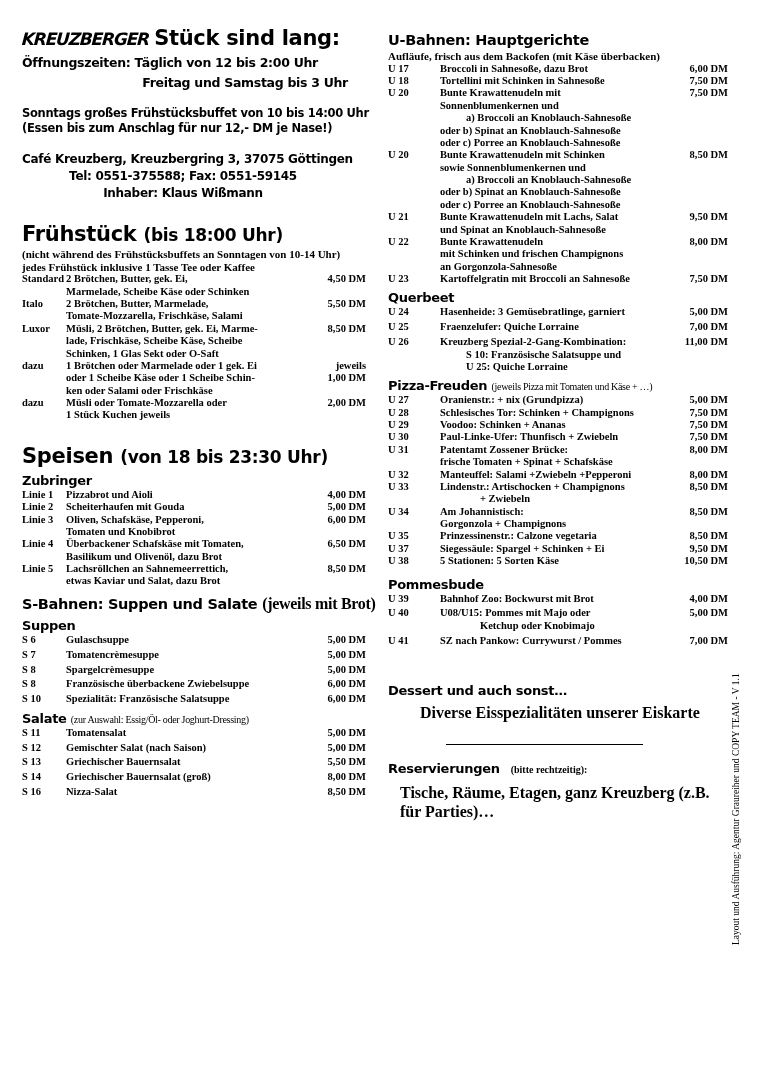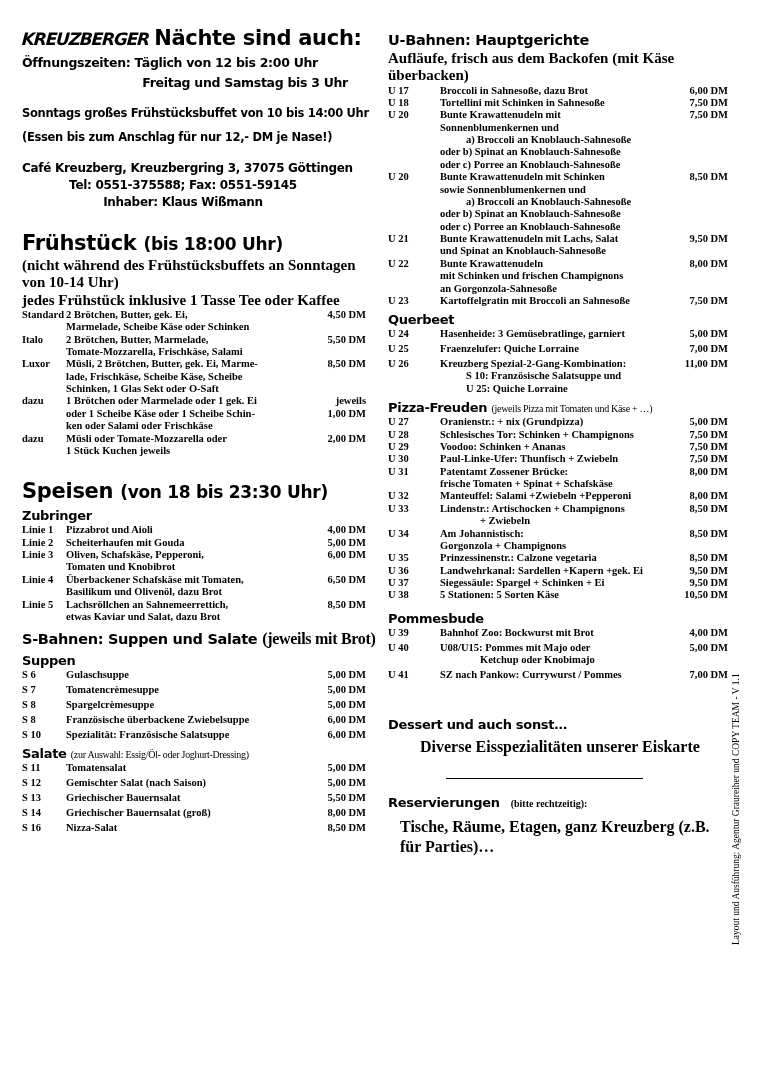--- a/index.html
+++ b/index.html
@@ -56,21 +56,21 @@
     margin-top: 5px;
     white-space: nowrap;
   }
   .hours-line.indent { text-align: right; padding-right: 18px; }
 
   .buffet {
     font-size: 11.5px;
     margin-top: 16px;
     white-space: nowrap;
   }
-  .buffet.second { margin-top: 10px; }
+  .buffet.second { margin-top: 1px; }
 
   .addr-block { margin-top: 17px; }
   .addr-line { font-size: 12px; white-space: nowrap; }
   .addr-line.c { text-align: center; padding-right: 22px; margin-top: 3px; }
 
   
   .sect-h1 {
     font-size: 21px;
     margin-top: 22px;
     margin-bottom: 2px;
@@ -94,21 +94,21 @@
     margin-bottom: 1px;
     white-space: nowrap;
   }
   .sect-h2-sm .sub-serif {
     font-size: 10px;
     font-family: "Liberation Serif", serif;
     font-weight: normal;
   }
   .note {
     font-family: "Liberation Serif", serif;
-    font-size: 15px;
+    font-size: 11px;
     font-weight: bold;
     line-height: 1.15;
   }
 
   
   table.menu {
     border-collapse: collapse;
     width: 100%;
     font-family: "Liberation Serif", serif;
     font-weight: bold;
@@ -170,21 +170,21 @@
 </head>
 <body>
 
 <div id="page">
 
   <div class="col" id="left-col">
 
     <div id="header-block">
       <div class="title-row">
         <span class="logo logo-word">KREUZBERGER</span>
-        <span class="display title-main">Nächte sind auch:</span>
+        <span class="display title-main">Stück sind lang:</span>
       </div>
       <div class="display hours-line">Öffnungszeiten: Täglich von 12 bis 2:00 Uhr</div>
       <div class="display hours-line indent">Freitag und Samstag bis 3 Uhr</div>
       <div class="display buffet">Sonntags großes Frühstücksbuffet von 10 bis 14:00 Uhr</div>
       <div class="display buffet second">(Essen bis zum Anschlag für nur 12,- DM je Nase!)</div>
       <div class="addr-block">
         <div class="display addr-line">Café Kreuzberg, Kreuzbergring 3, 37075 Göttingen</div>
         <div class="display addr-line c">Tel: 0551-375588; Fax: 0551-59145</div>
         <div class="display addr-line c">Inhaber: Klaus Wißmann</div>
       </div>
@@ -624,29 +624,20 @@
           <tr>
             <td class="code">U 35</td>
             <td class="desc">
               <span class="ln">Prinzessinenstr.: Calzone vegetaria</span>
             </td>
             <td class="price">
               <span class="pl">8,50 DM</span>
             </td>
           </tr>
           <tr>
-            <td class="code">U 36</td>
-            <td class="desc">
-              <span class="ln">Landwehrkanal: Sardellen +Kapern +gek. Ei</span>
-            </td>
-            <td class="price">
-              <span class="pl">9,50 DM</span>
-            </td>
-          </tr>
-          <tr>
             <td class="code">U 37</td>
             <td class="desc">
               <span class="ln">Siegessäule: Spargel + Schinken + Ei</span>
             </td>
             <td class="price">
               <span class="pl">9,50 DM</span>
             </td>
           </tr>
           <tr>
             <td class="code">U 38</td>

